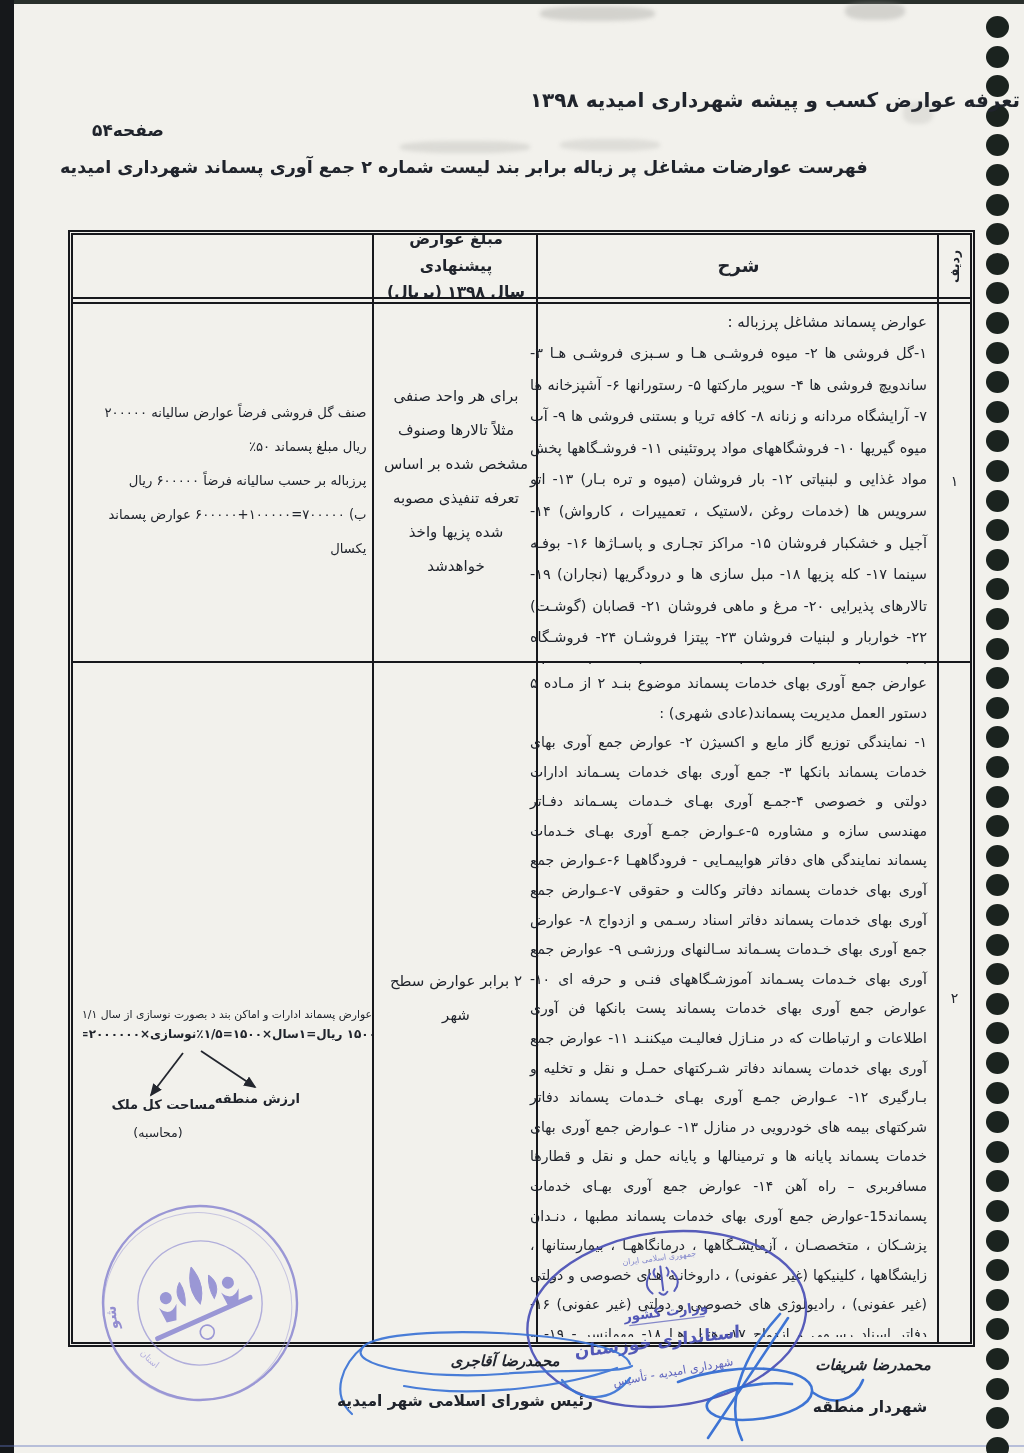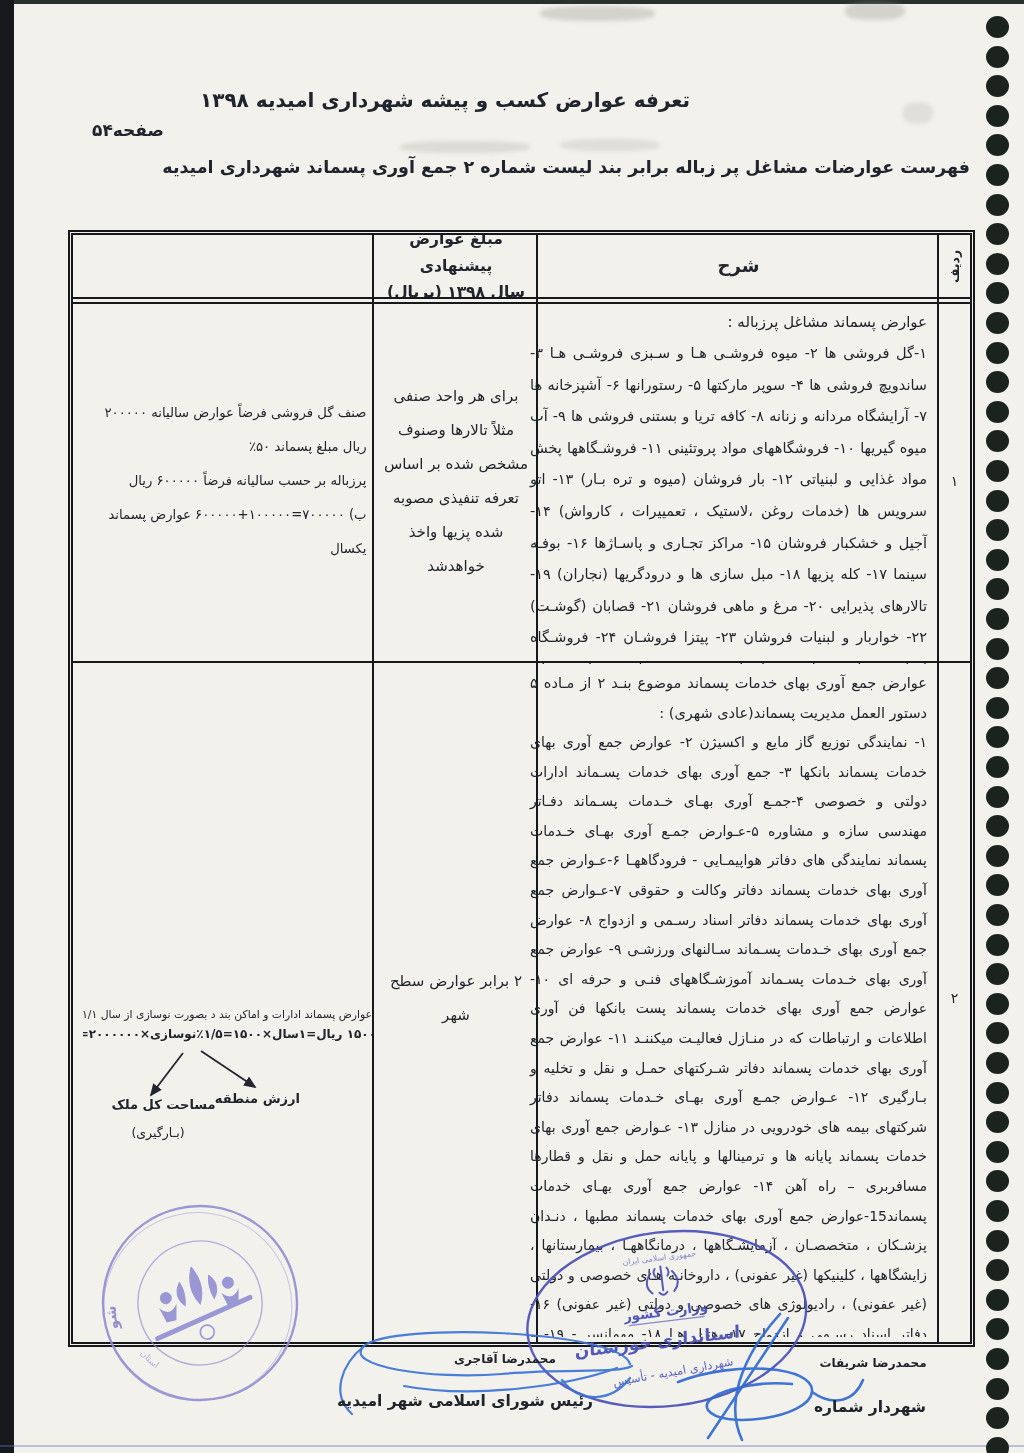--- a/index.html
+++ b/index.html
@@ -6,23 +6,23 @@
   body{background:#dcdcd8;font-family:"DejaVu Sans",sans-serif;}
   #page{position:relative;width:1024px;height:1453px;margin:0 auto;background:#f2f1ec;overflow:hidden;direction:rtl;color:#20242c;}
   .abs{position:absolute;}
   
   .edge-left{left:0;top:0;width:14px;height:1453px;background:#16181b;}
   .edge-top{left:0;top:0;width:1024px;height:4px;background:#2a302c;}
   .smudge{filter:blur(2px);opacity:.35;background:#9a9a96;border-radius:40%;}
   .bottom-line{left:0;top:1445px;width:1024px;height:2px;background:rgba(95,115,190,.4);}
   .hole{position:absolute;width:23px;height:22px;border-radius:50%;background:#1b231f;}
   
-  .title{left:200px;top:88px;width:820px;text-align:left;font-size:20px;font-weight:bold;letter-spacing:.2px;}
+  .title{left:200px;top:88px;width:820px;text-align:right;font-size:20px;font-weight:bold;letter-spacing:.2px;}
   .pagelabel{left:44px;top:120px;width:120px;font-size:17px;font-weight:bold;}
-  .sub1{left:60px;top:157px;width:910px;text-align:right;font-size:17.5px;font-weight:bold;}
+  .sub1{left:60px;top:157px;width:910px;text-align:left;font-size:17.5px;font-weight:bold;}
   .sub2{left:60px;top:192px;width:910px;text-align:center;font-size:17.5px;font-weight:bold;}
   
   .tbl{left:68px;top:230px;width:897px;height:1107px;border:5px double #17181c;background:transparent;}
   .tbl .vline{position:absolute;top:0;bottom:0;width:2px;background:#17181c;}
   .tbl .hline-double{position:absolute;left:0;right:0;height:3px;border-top:2px solid #17181c;border-bottom:2px solid #17181c;background:transparent;}
   .tbl .hline{position:absolute;left:0;right:0;height:2px;background:#17181c;}
   .cell{position:absolute;overflow:hidden;}
   .radif-head{display:flex;align-items:center;justify-content:center;}
   .radif-head span{transform:rotate(-90deg);font-size:12.5px;font-weight:bold;letter-spacing:1px;}
   .head-txt{display:flex;flex-direction:column;align-items:center;justify-content:center;font-weight:bold;font-size:15.5px;line-height:1.7;text-align:center;}
@@ -34,21 +34,21 @@
   .desc2 .body{font-size:14px;line-height:29.6px;text-align:justify;text-align-last:right;}
   .amount{display:flex;align-items:center;justify-content:center;text-align:center;}
   .amount .inner{width:150px;font-size:15px;line-height:34px;}
   .note1{display:flex;align-items:center;justify-content:center;}
   .note1 .inner{width:278px;text-align:right;font-size:13.2px;line-height:34px;}
   .note1 .inner div{white-space:nowrap;}
   .n2-intro{left:4px;top:345px;width:285px;text-align:center;font-size:10.8px;white-space:nowrap;}
   .n2-formula{left:0px;top:364px;width:293px;text-align:center;font-size:12px;font-weight:bold;white-space:nowrap;}
   .n2-label{font-size:13px;font-weight:bold;text-align:center;white-space:nowrap;}
   
-  .sig-name{font-size:12px;font-weight:bold;text-align:center;white-space:nowrap;}
+  .sig-name{font-size:15px;font-weight:bold;text-align:center;white-space:nowrap;font-style:italic;}
   .sig-role{font-size:15.5px;font-weight:bold;text-align:center;white-space:nowrap;}
   svg{display:block;}
   .stamp{pointer-events:none;}
 </style>
 </head>
 <body>
 
 <div id="page">
 
   <div class="abs edge-top"></div>
@@ -168,21 +168,21 @@
         <defs>
           <marker id="ah" markerWidth="8" markerHeight="8" refX="6" refY="3" orient="auto">
             <path d="M0,0 L7,3 L0,6 Z" fill="#23262e"></path>
           </marker>
         </defs>
         <line x1="100" y1="390" x2="68" y2="432" stroke="#23262e" stroke-width="1.8" marker-end="url(#ah)"></line>
         <line x1="118" y1="388" x2="172" y2="424" stroke="#23262e" stroke-width="1.8" marker-end="url(#ah)"></line>
       </svg>
       <div class="abs n2-label" style="left:132px;top:428px;width:85px">ارزش منطقه</div>
       <div class="abs n2-label" style="left:28px;top:434px;width:105px">مساحت کل ملک</div>
-      <div class="abs n2-label" style="left:30px;top:462px;width:90px;font-weight:normal;font-size:12.5px">(بـارگیری)</div>
+      <div class="abs n2-label" style="left:30px;top:462px;width:90px;font-weight:normal;font-size:12.5px">(محاسبه)</div>
     </div>
   </div>
 
   <svg class="abs stamp" style="left:85px;top:1178px;transform:rotate(-14deg);opacity:.88" width="230" height="250" viewBox="0 0 230 250">
     <defs>
       <path id="arcTop" d="M30,128 A85,85 0 0 1 200,128"></path>
       <path id="arcBot" d="M45,160 A78,78 0 0 0 187,158"></path>
     </defs>
     <circle cx="115" cy="125" r="97" fill="none" stroke="#8f8bd2" stroke-width="2.4"></circle>
     <circle cx="112" cy="128" r="94" fill="none" stroke="#8f8bd2" stroke-width="1" opacity=".5"></circle>
@@ -237,17 +237,17 @@
   <svg class="abs" style="left:312px;top:1322px" width="335" height="108" viewBox="0 0 335 108">
     <g fill="none" stroke="#3b74d6" stroke-width="2.2" stroke-linecap="round" opacity=".92">
       <path d="M318,42 C308,8 80,0 52,24 C30,44 118,58 190,52 C252,46 306,52 320,44"></path>
       <path d="M52,24 C30,42 18,72 40,92"></path>
       <path d="M92,64 C165,78 262,62 305,46"></path>
       <path d="M250,58 C268,82 300,80 318,56"></path>
     </g>
   </svg>
 
   <div class="abs sig-name" style="left:788px;top:1356px;width:170px">محمدرضا شریفات</div>
-  <div class="abs sig-role" style="left:795px;top:1398px;width:150px">شهردار شماره</div>
+  <div class="abs sig-role" style="left:795px;top:1398px;width:150px">شهردار منطقه</div>
   <div class="abs sig-name" style="left:420px;top:1352px;width:170px">محمدرضا آقاجری</div>
   <div class="abs sig-role" style="left:310px;top:1392px;width:310px">رئیس شورای اسلامی شهر امیدیه</div>
 
 </div>
 
 </body></html>

